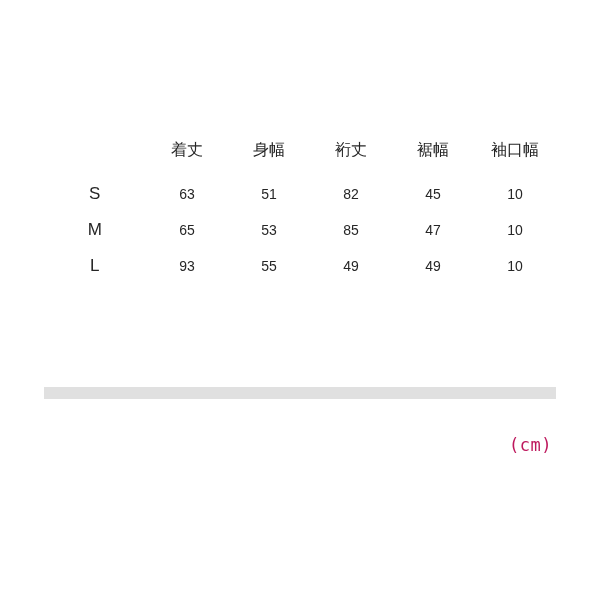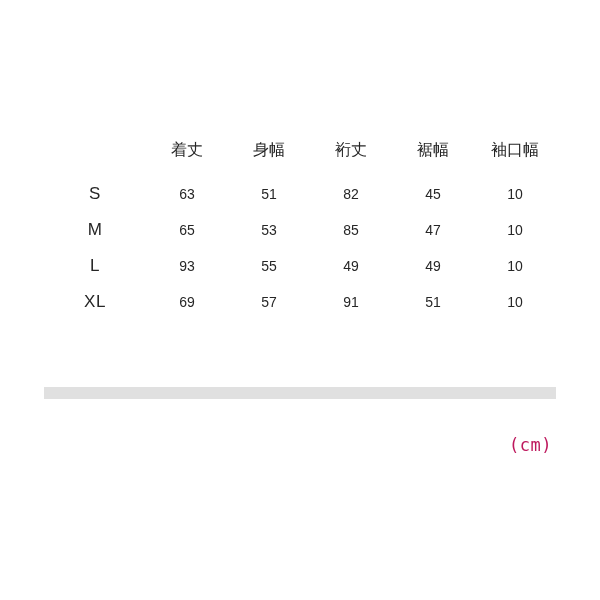--- a/index.html
+++ b/index.html
@@ -105,28 +105,20 @@
         <td>10</td>
       </tr>
       <tr>
         <td class="size-label">L</td>
         <td>93</td>
         <td>55</td>
         <td>49</td>
         <td>49</td>
         <td>10</td>
       </tr>
-      <tr>
-        <td class="size-label">XL</td>
-        <td>69</td>
-        <td>57</td>
-        <td>91</td>
-        <td>51</td>
-        <td>10</td>
-      </tr>
     </tbody>
   </table>
 
   <div class="divider"></div>
 
   <div class="unit-note">(cm)</div>
 
 </div>
 
 </body></html>

